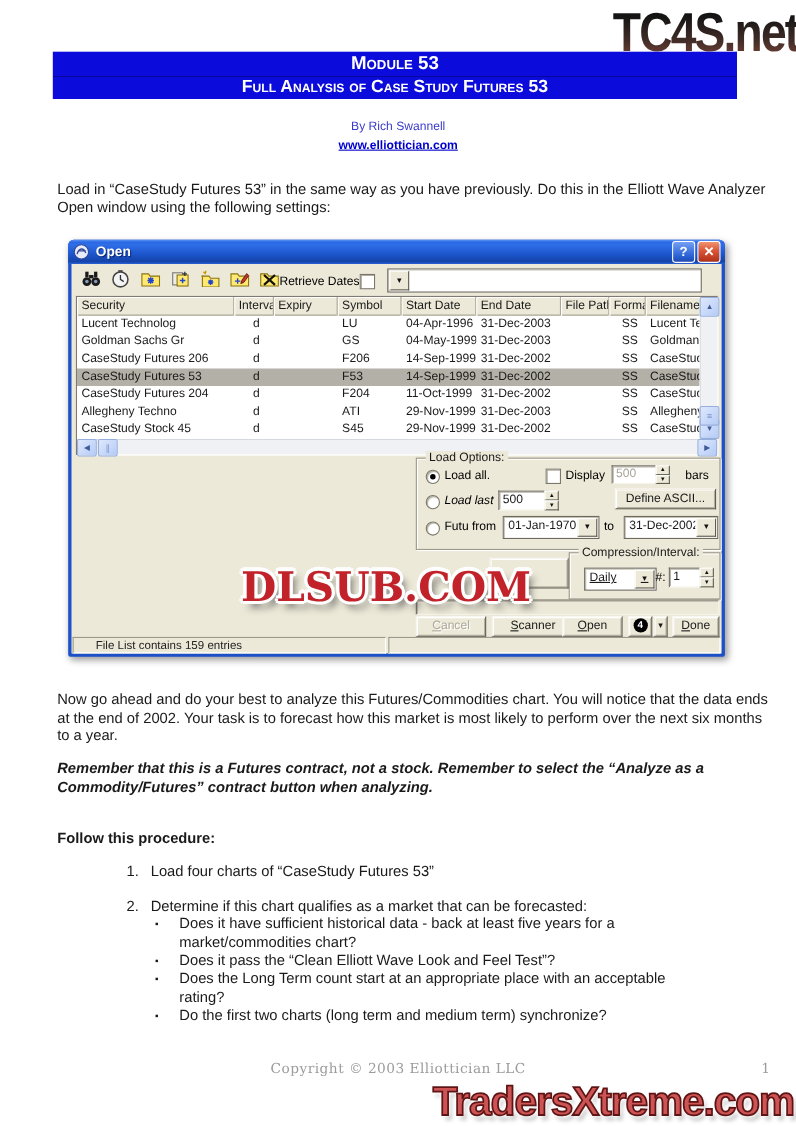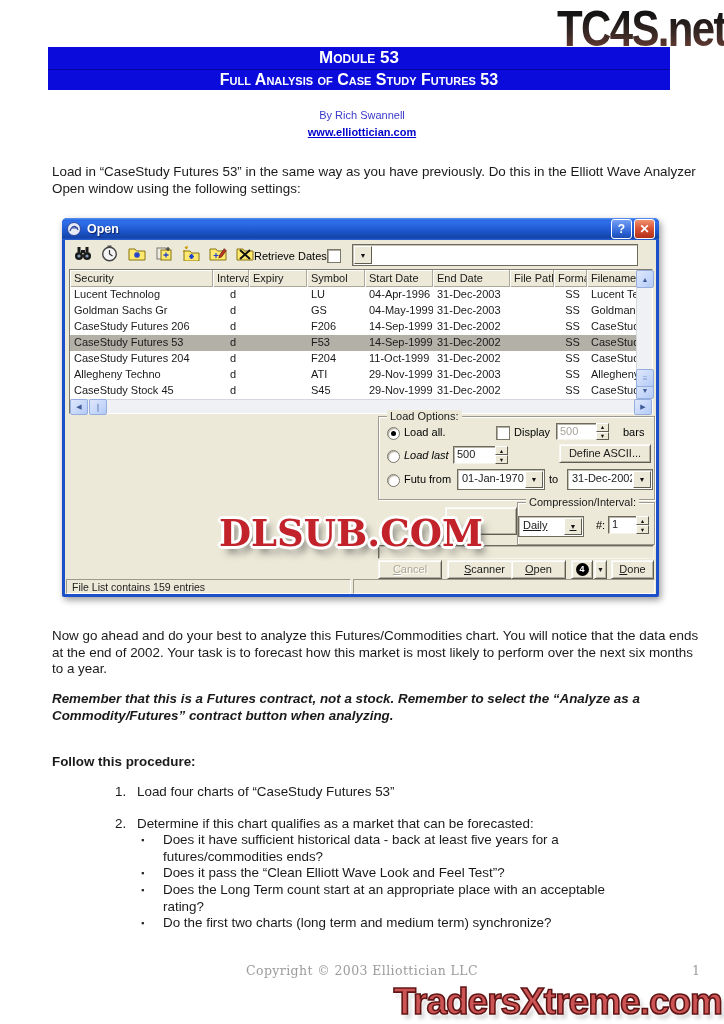--- a/index.html
+++ b/index.html
@@ -119,21 +119,21 @@
   .vthumb::before{content:"≡";font-size:8px;color:#7c96c8;} .hthumb::before{content:"∥";font-size:8px;color:#7c96c8;}
 
   
   .btn{position:absolute;height:19px;font-size:11px;text-align:center;line-height:17px;cursor:pointer;
        background:#ece9d8;border:1px solid;border-color:#f8f7f2 #5f5c51 #5f5c51 #f8f7f2;
        box-shadow:inset 1px 1px 0 #fff,inset -1px -1px 0 #b5b1a2;box-sizing:border-box;}
   .btn.disabled{color:#aca899;text-shadow:1px 1px 0 #fff;cursor:default;}
   .circle4{display:inline-block;width:13px;height:13px;border-radius:50%;background:#000;color:#fff;
            font-size:9px;font-weight:bold;line-height:13px;vertical-align:1px;}
   .statusbar{position:absolute;font-size:10.5px;line-height:14px;background:#ece9d8;color:#222;
-             border:1px solid;border-color:#9d9a8d #fff #fff #9d9a8d;padding-left:5px;box-sizing:border-box;
+             border:1px solid;border-color:#9d9a8d #fff #fff #9d9a8d;padding-left:20px;box-sizing:border-box;
              overflow:hidden;white-space:nowrap;}
 </style>
 </head>
 <body>
 
 <div class="page">
 
   <div class="tc4s">TC4S.net</div>
 
   <div class="banner">
@@ -369,21 +369,21 @@
         <span class="combo" style="left:188px;top:52px;width:84px;height:19px;">
           <span class="ctext">31-Dec-2002</span>
           <span class="drop-btn"></span>
         </span>
       </div>
 
       <div class="raised" style="position:absolute;left:380px;top:267px;width:70px;height:26px;"></div>
 
       <div class="group" style="left:452px;top:262px;width:136px;height:41px;">
         <span class="glabel">Compression/Interval:</span>
-        <span class="combo" style="left:0;top:13px;width:64px;height:19px;text-decoration:underline;">
+        <span class="combo" style="left:13px;top:13px;width:64px;height:19px;text-decoration:underline;">
           <span class="ctext">Daily</span>
           <span class="drop-btn"></span>
         </span>
         <span class="lbl" style="left:78px;top:16px;">#:</span>
         <span class="field sunken" style="left:90px;top:13px;width:25px;height:16px;">1</span>
         <span class="spin" style="left:118px;top:13px;height:18px;">
             <span class="su"></span>
             <span class="sd"></span>
           </span>
       </div>
@@ -413,21 +413,21 @@
       <span class="num">1.</span>
       <span>Load four charts of “CaseStudy Futures 53”</span>
     </div>
     <div class="step" style="margin-bottom:0;">
       <span class="num">2.</span>
       <span>Determine if this chart qualifies as a market that can be forecasted:</span>
     </div>
     <ul class="bullets">
       <li>
           <span class="bmark">▪</span>
-          <span>Does it have sufficient historical data - back at least five years for a futures/commodities ends?</span>
+          <span>Does it have sufficient historical data - back at least five years for a market/commodities chart?</span>
         </li>
       <li>
           <span class="bmark">▪</span>
           <span>Does it pass the “Clean Elliott Wave Look and Feel Test”?</span>
         </li>
       <li>
           <span class="bmark">▪</span>
           <span>Does the Long Term count start at an appropriate place with an acceptable rating?</span>
         </li>
       <li>

